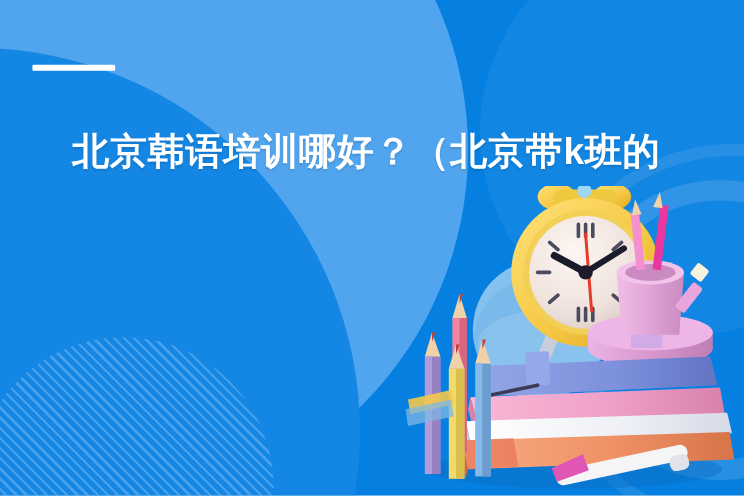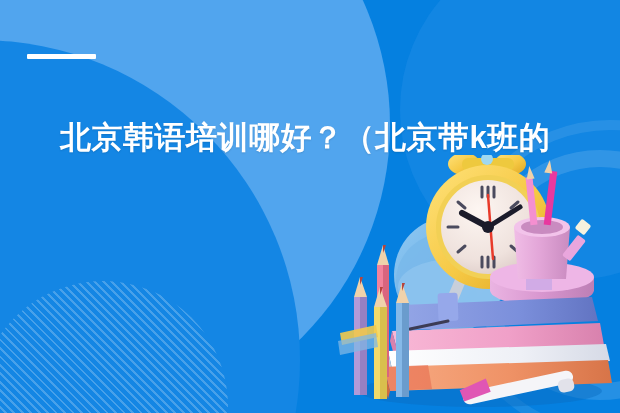--- a/index.html
+++ b/index.html
@@ -113,21 +113,20 @@
     left: 60px;
     top: 106px;
     width: 560px;
     color: #ffffff;
     font-size: 31px;
     line-height: 42px;
     font-weight: 700;
     letter-spacing: .5px;
     white-space: nowrap;
     text-shadow: 0 1px 2px rgba(0,0,0,.12);
-    margin-top: 11px;
   }
 
   
   #illustration {
     position: absolute;
     left: 330px;
     top: 155px;
     width: 290px;
     height: 258px;
   }

